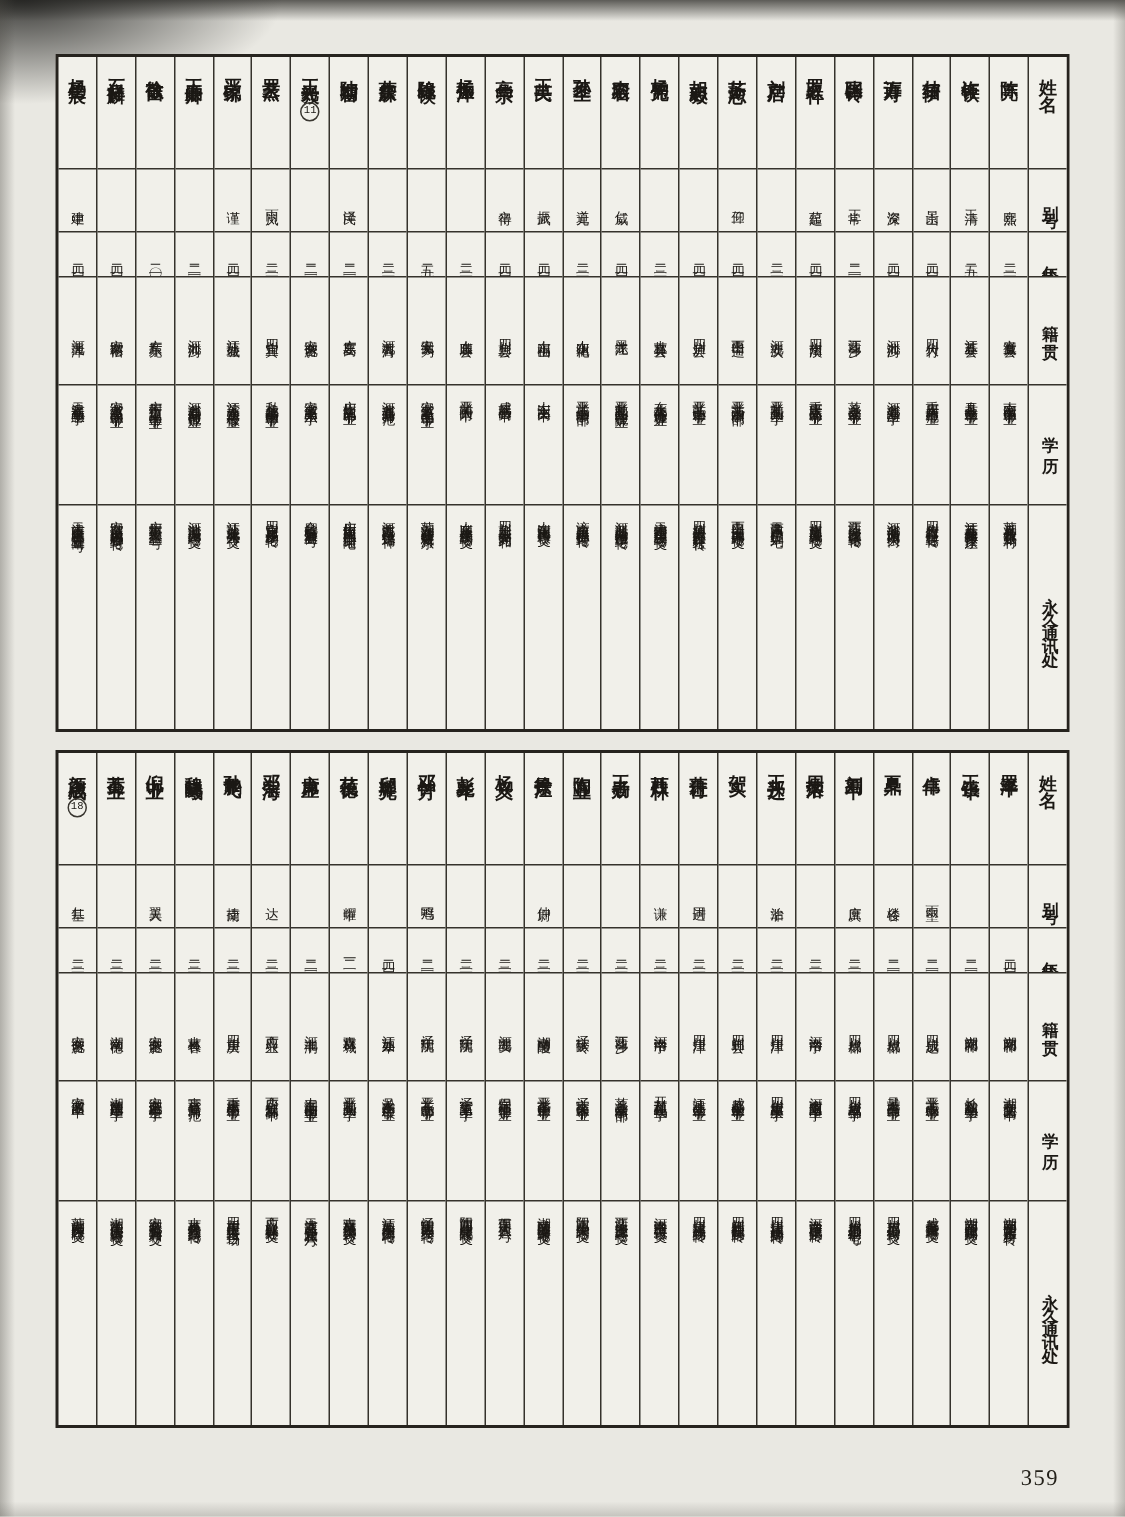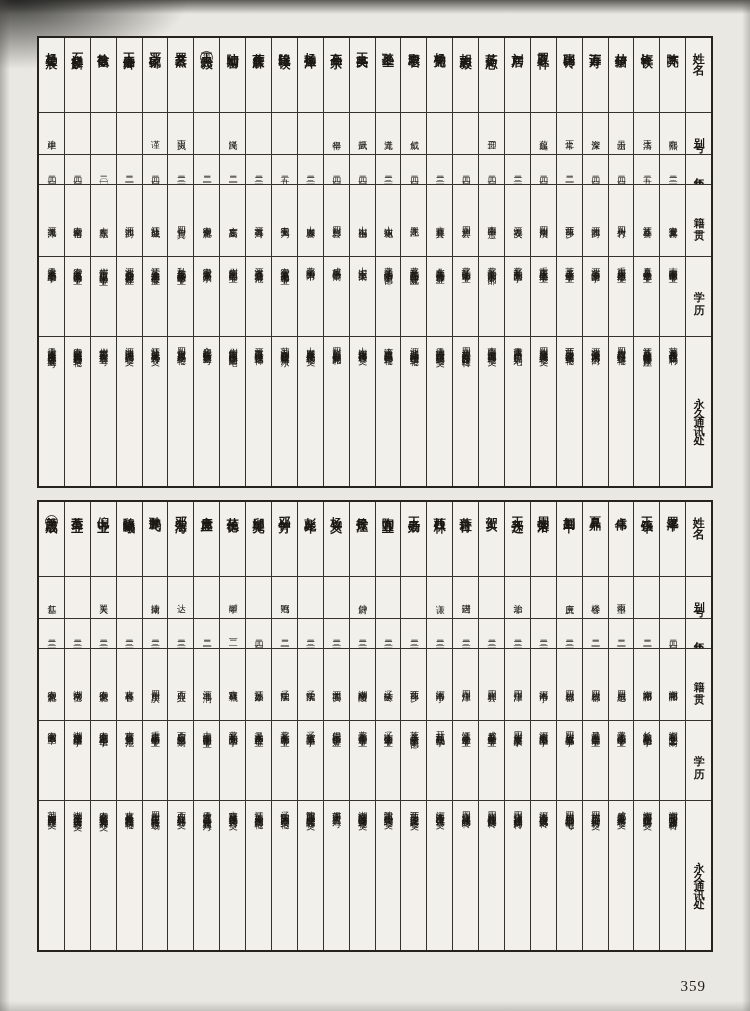--- a/index.html
+++ b/index.html
@@ -53,21 +53,21 @@
   .c-name{height:74px;flex-direction:column;align-items:center;justify-content:flex-start;padding-top:5px;}
   .c-name .vt{font-size:12px;line-height:14px;letter-spacing:2px;font-weight:bold;}
   .c-alias{height:42px;align-items:center;}
   .c-age{height:30px;align-items:center;}
   .c-origin{height:72px;align-items:center;}
   .c-edu{height:80px;align-items:flex-start;}
   .c-addr{height:150px;align-items:flex-start;}
 
   .note{
     writing-mode:horizontal-tb;
-    width:11px;height:11px;margin-top:2px;
+    width:11px;height:11px;margin-top:19px;
     border:1px solid #3a3731;border-radius:50%;
     font-size:7px;line-height:9px;
     display:flex;align-items:center;justify-content:center;
     font-weight:normal;
     font-family:Liberation Mono, monospace;
   }
 
   
   .hcol{background:#f1f0ea;}
   .hcol .cell{align-items:center;}

